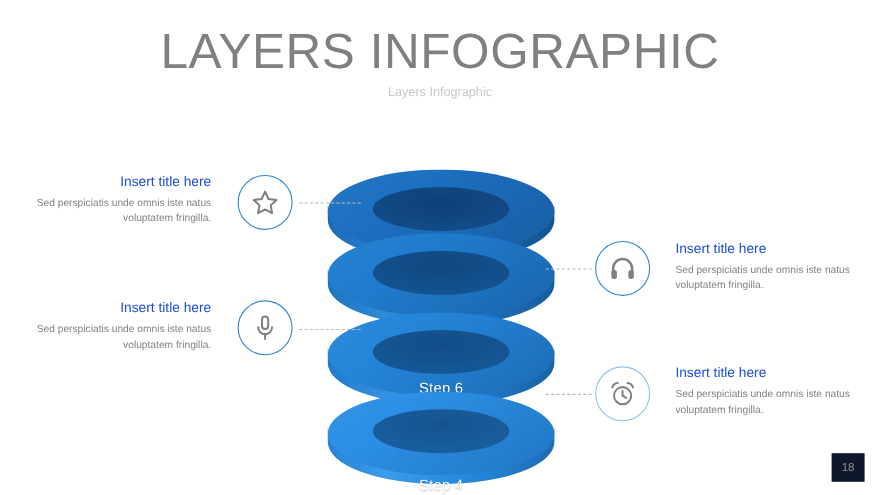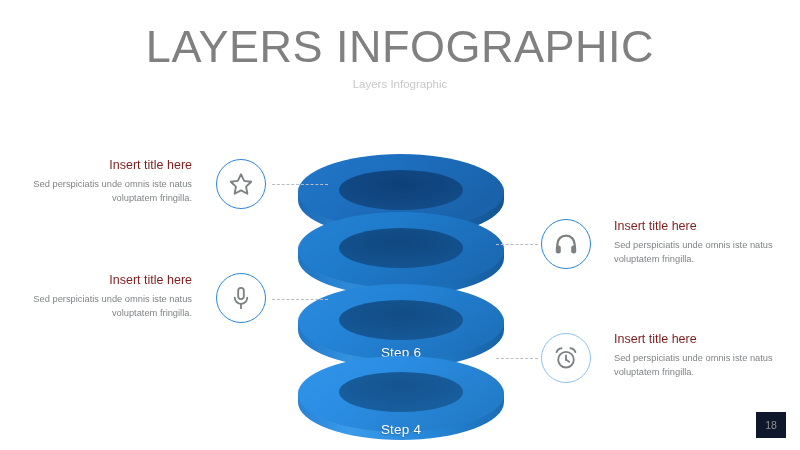--- a/index.html
+++ b/index.html
@@ -93,21 +93,21 @@
     align-items: center;
     justify-content: center;
   }
   .icon-circle.pale { border-color: #8fc3ea; }
   .icon-circle svg { display: block; }
 
   
   .txt-block { position: absolute; width: 190px; }
   .txt-block .heading {
     font-size: 12.5px;
-    color: #7f1d1d;
+    color: #1d4ed8;
     font-weight: 400;
     margin-bottom: 5px;
     line-height: 1.2;
   }
   .txt-block .body {
     font-size: 9.3px;
     color: #808487;
     line-height: 1.5;
   }
   .txt-left { text-align: right; }
@@ -233,21 +233,21 @@
         <radialGradient id="hole4" cx="0.5" cy="0.35" r="0.8">
           <stop offset="0%" stop-color="#15538f"></stop>
           <stop offset="100%" stop-color="#1962a4"></stop>
         </radialGradient>
       </defs>
       <path d="M2,46 A103,38 0 0 0 208,46 L208,32 A103,38 0 0 1 2,32 Z" fill="url(#side4)"></path>
       <ellipse cx="105" cy="38" rx="103" ry="38" fill="url(#top4)"></ellipse>
       <ellipse cx="105" cy="36" rx="62" ry="20" fill="url(#hole4)"></ellipse>
       <path d="M43,39 A62,20 0 0 0 167,39 A62,20 0 0 1 43,39 Z" fill="#ffffff" opacity="0.85"></path>
     </svg>
-    <div class="step-label" style="top:66px;">Step 4</div>
+    <div class="step-label" style="top:77px;">Step 4</div>
   </div>
 </div>
 
 <div class="connector" style="left:272px; top:184px; width:56px;"></div>
 <div class="connector" style="left:272px; top:299px; width:56px;"></div>
 <div class="connector" style="left:496px; top:244px; width:42px;"></div>
 <div class="connector" style="left:496px; top:358px; width:42px;"></div>
 
 <div class="icon-circle" style="left:216px; top:159px;">
   <svg width="26" height="26" viewBox="0 0 24 24">

